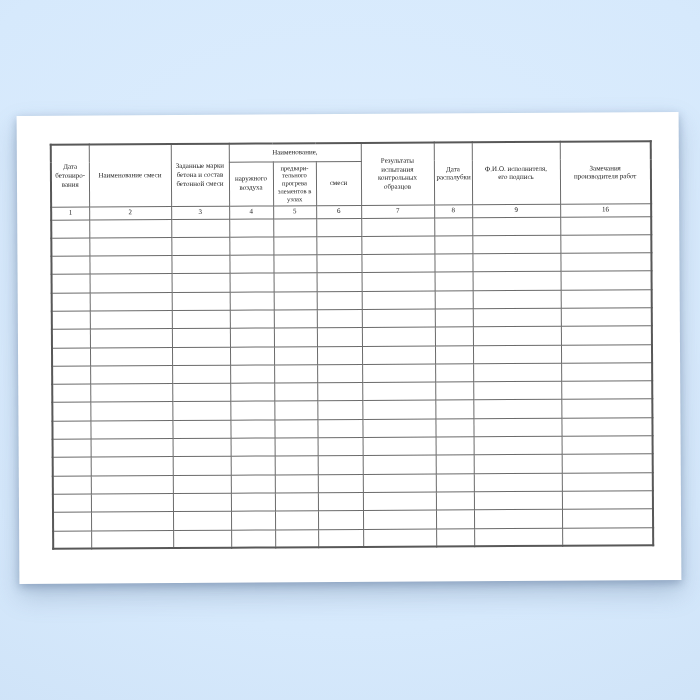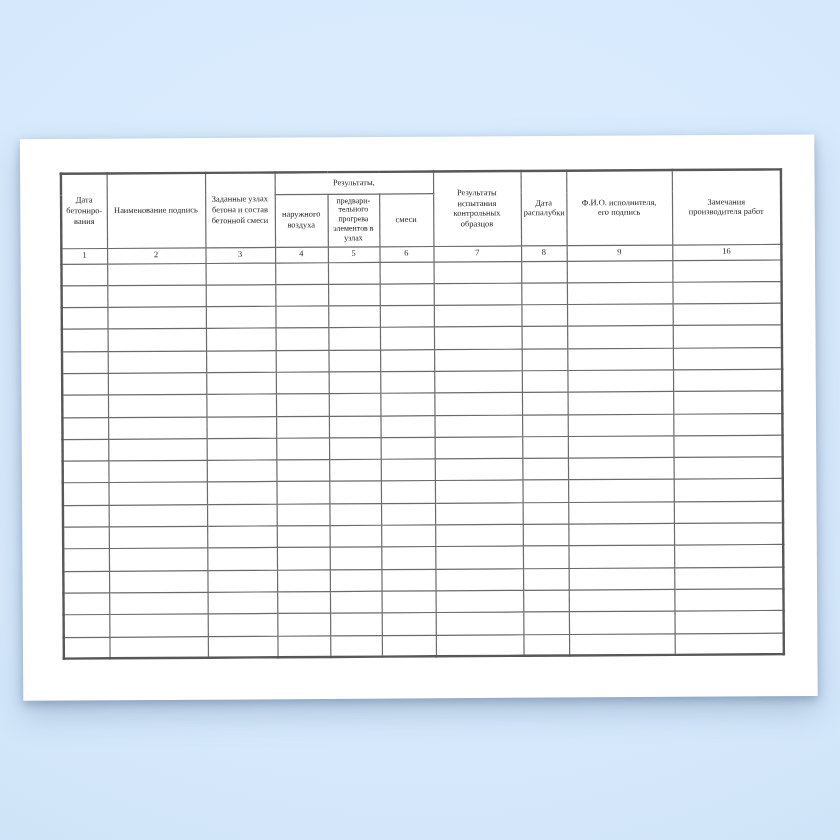--- a/index.html
+++ b/index.html
@@ -68,25 +68,25 @@
         <col class="w7">
         <col class="w8">
         <col class="w9">
         <col class="w10">
     </colgroup>
     <thead>
       <tr class="rA">
         <th rowspan="2">Дата
 бетониро-
 вания</th>
-        <th rowspan="2">Наименование подпись</th>
-        <th rowspan="2">Заданные узлах
+        <th rowspan="2">Наименование смеси</th>
+        <th rowspan="2">Заданные марки
 бетона и состав
 бетонной смеси</th>
-        <th colspan="3">Результаты,</th>
+        <th colspan="3">Наименование,</th>
         <th rowspan="2">Результаты
 испытания
 контрольных
 образцов</th>
         <th rowspan="2">Дата
 распалубки</th>
         <th rowspan="2">Ф.И.О. исполнителя,
 его подпись</th>
         <th rowspan="2">Замечания
 производителя работ</th>

